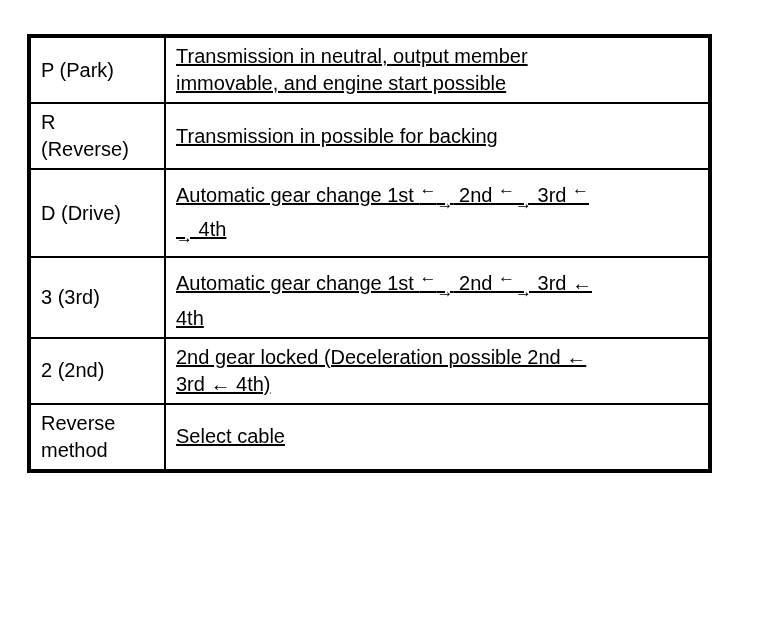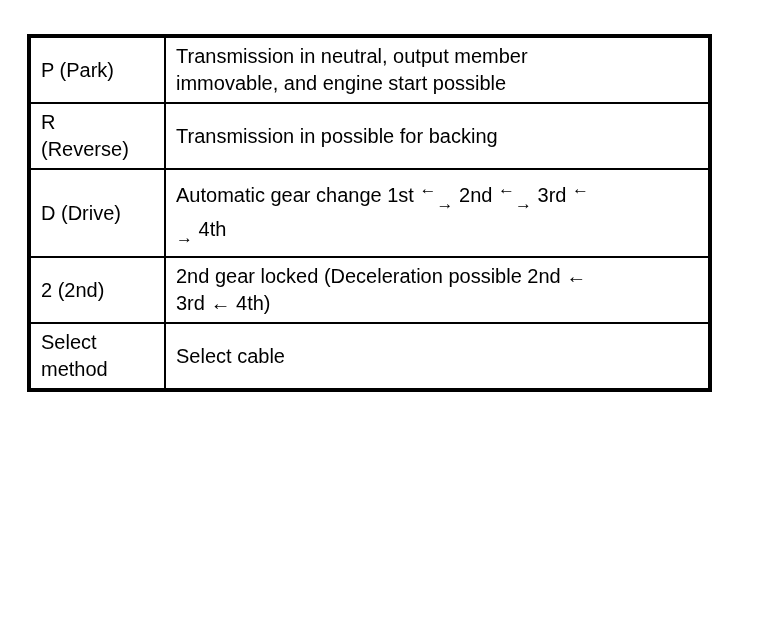--- a/index.html
+++ b/index.html
@@ -42,20 +42,21 @@
     line-height: 27px;
     color: var(--text-color);
     padding: 5px 6px 5px 10px;
   }
   td.pos {
     white-space: pre-line;
     padding-left: 9px;
   }
   td.desc {
     padding-left: 11px;
+    text-decoration: underline;
   }
   .pair { white-space: nowrap; }
   .ah {
     vertical-align: 0.45em;
     font-size: 0.85em;
   }
   .al {
     vertical-align: -0.4em;
     font-size: 0.85em;
   }
@@ -77,23 +78,27 @@
         <tr>
           <td class="pos">R
 (Reverse)</td>
           <td class="desc">Transmission in possible for backing</td>
         </tr>
         <tr>
           <td class="pos">D (Drive)</td>
           <td class="desc">Automatic gear change 1st <span class="pair"><span class="ah">←</span><span class="al">→</span></span> 2nd <span class="pair"><span class="ah">←</span><span class="al">→</span></span> 3rd <span class="ah">←</span><br><span class="al">→</span> 4th</td>
         </tr>
         <tr>
+          <td class="pos">3 (3rd)</td>
+          <td class="desc">Automatic gear change 1st <span class="pair"><span class="ah">←</span><span class="al">→</span></span> 2nd <span class="pair"><span class="ah">←</span><span class="al">→</span></span> 3rd ←<br>4th</td>
+        </tr>
+        <tr>
           <td class="pos">2 (2nd)</td>
           <td class="desc">2nd gear locked (Deceleration possible 2nd ←<br>3rd ← 4th)</td>
         </tr>
         <tr>
-          <td class="pos">Select
+          <td class="pos">Reverse
 method</td>
           <td class="desc">Select cable</td>
         </tr>
       </tbody>
   </table>
 </div>
 
 </body></html>

